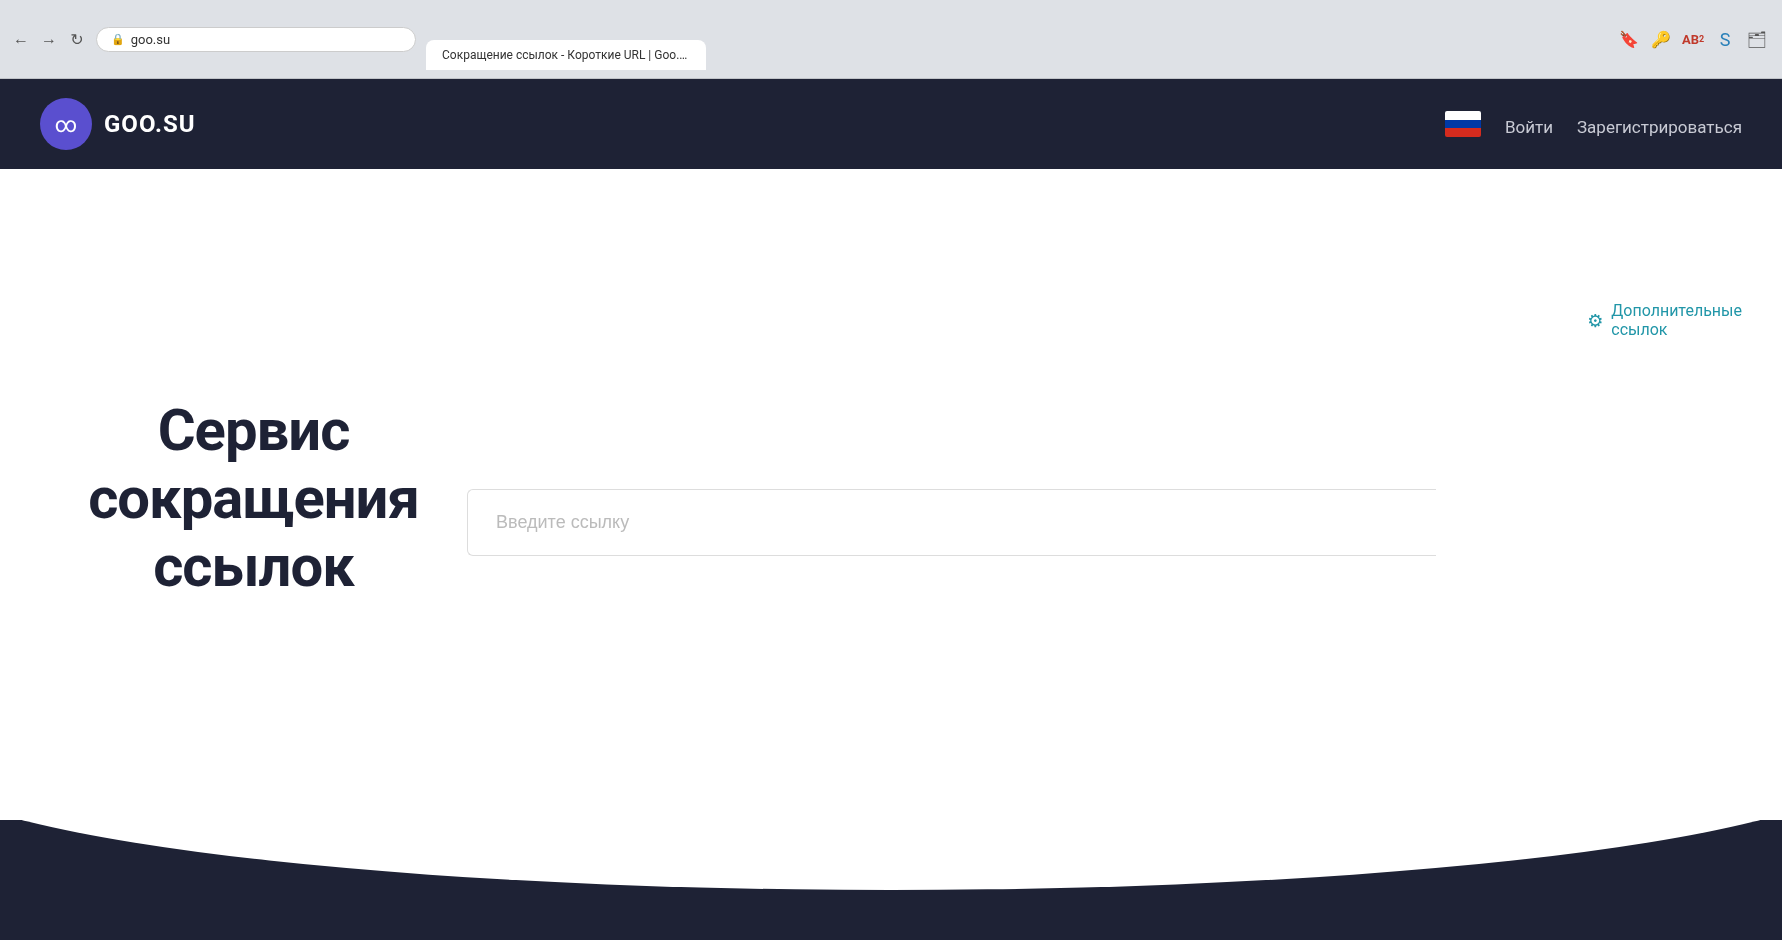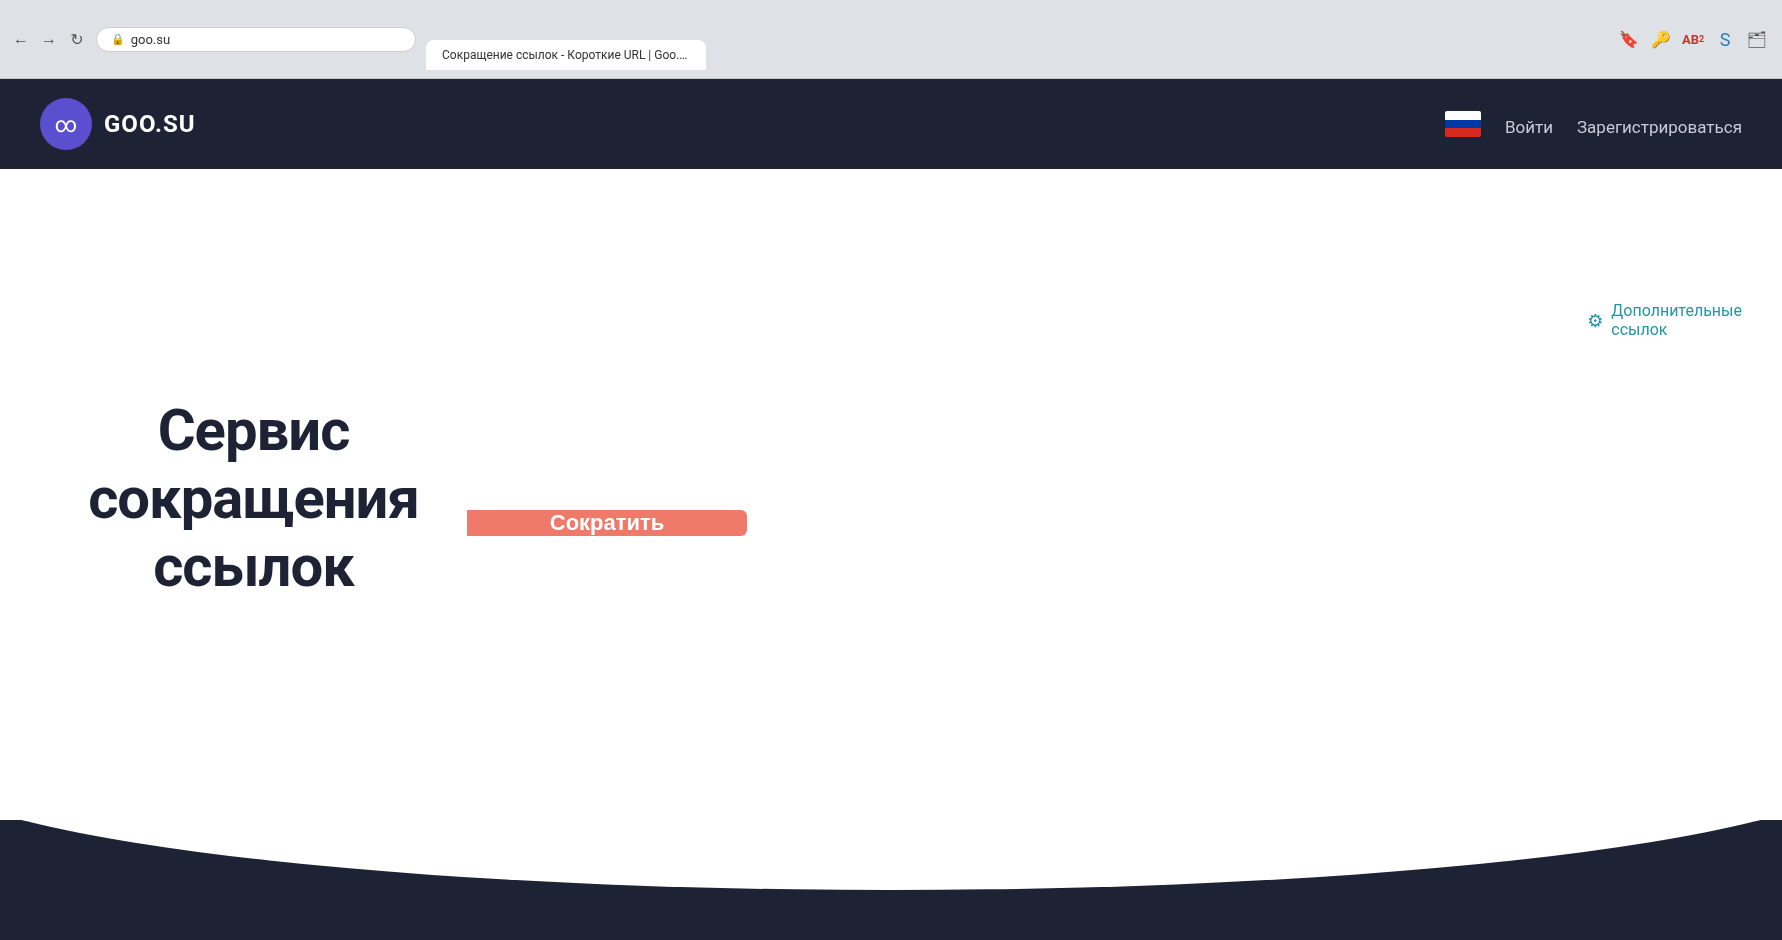--- a/index.html
+++ b/index.html
@@ -295,21 +295,21 @@
       </div>
       <a class="nav-link">Войти</a>
       <a class="nav-link">Зарегистрироваться</a>
     </div>
   </nav>
 
   <div class="main-content">
     <h1 class="hero-title">Сервис сокращения ссылок</h1>
 
     <div class="url-form">
-      <button class="shorten-btn">Сократить</button>
+      <input class="url-input" type="text" placeholder="Введите ссылку" style="">
     </div>
 
     <a class="options-link">
       <span style="font-size:18px;">⚙</span>
       <span>Дополнительные ссылок</span>
     </a>
   </div>
 
   <div class="wave-footer"></div>
 

